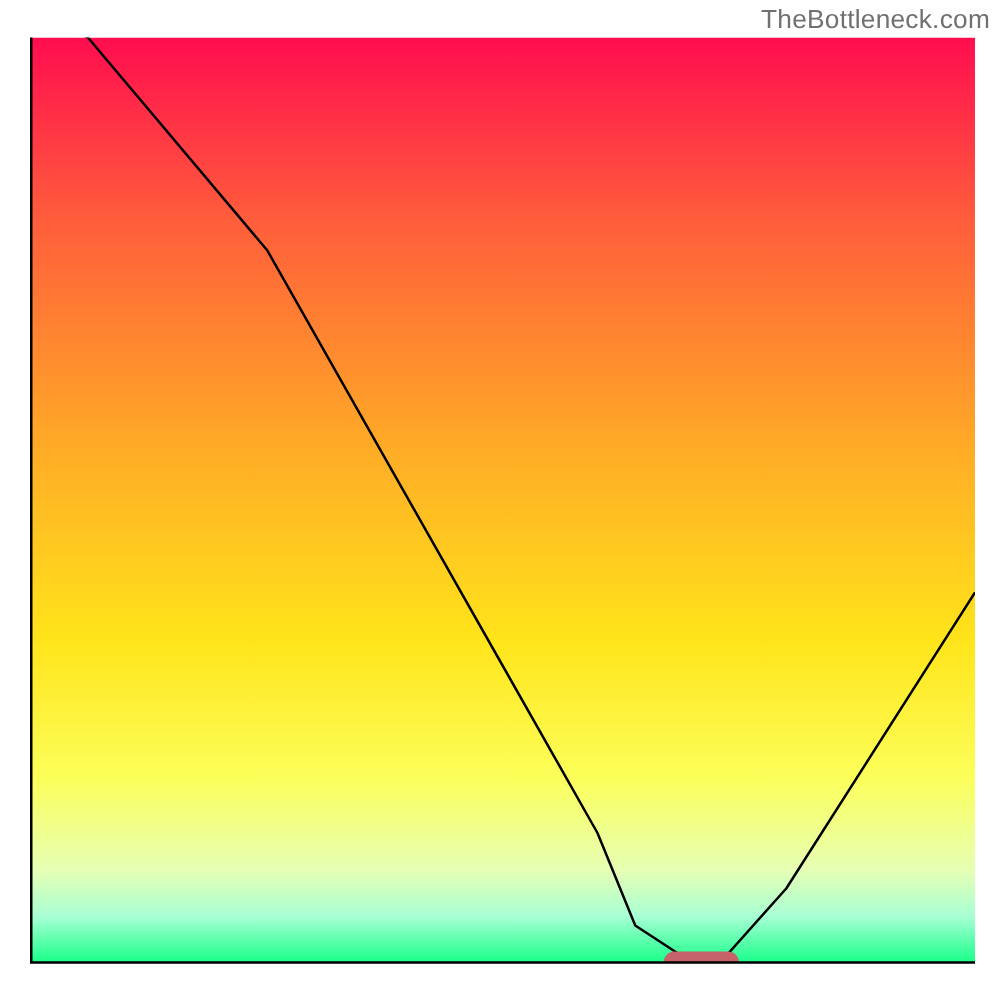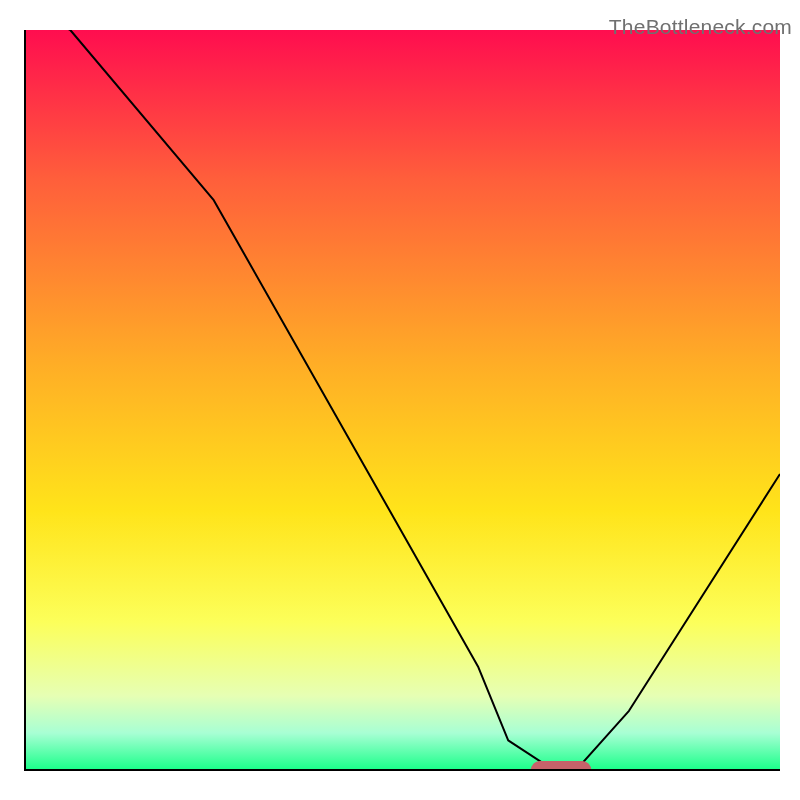--- a/index.html
+++ b/index.html
@@ -10,21 +10,21 @@
     background: #ffffff;
     font-family: Arial, Helvetica, sans-serif;
   }
   .chart-container {
     position: relative;
     width: 800px;
     height: 800px;
   }
   .watermark {
     position: absolute;
-    top: 15px;
+    top: 4px;
     right: 8px;
     color: #707070;
     font-size: 21px;
     font-weight: 500;
     letter-spacing: 0.2px;
     z-index: 10;
     margin-left: 24px;
   }
   svg.plot {
     position: absolute;

